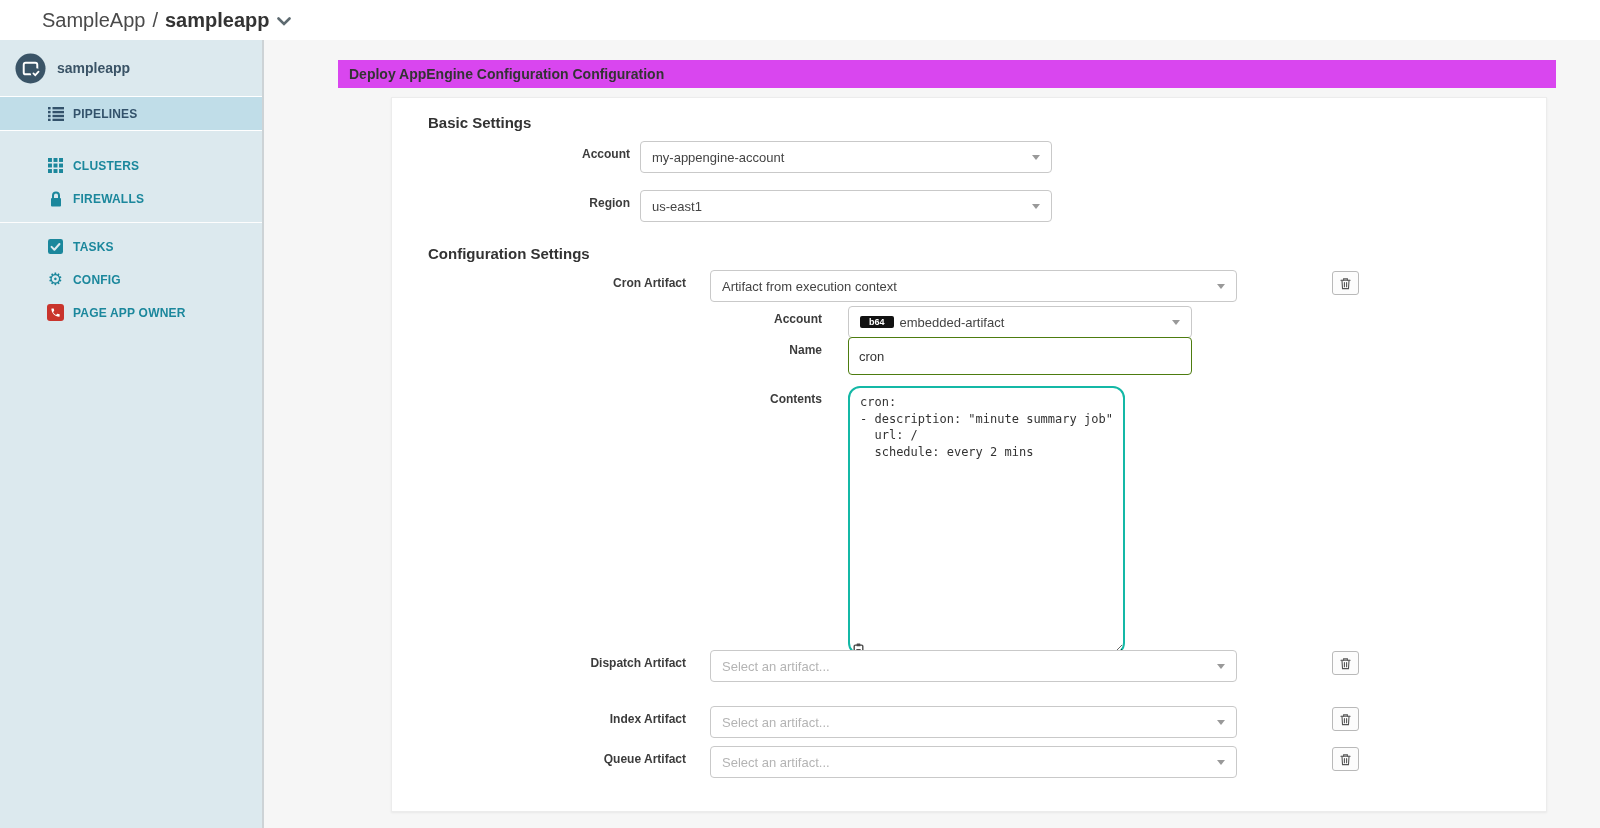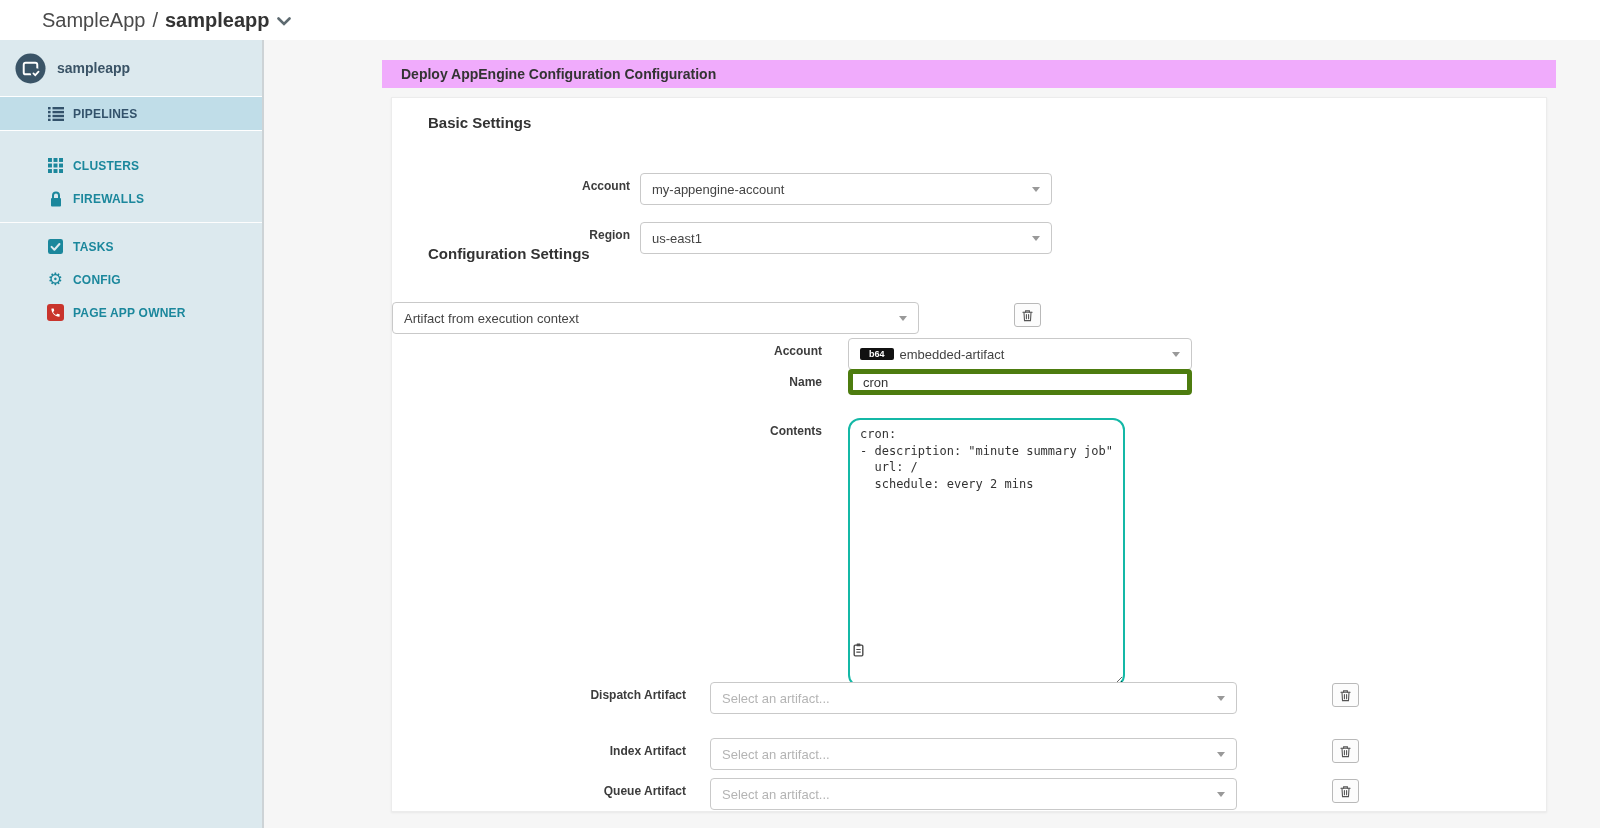--- a/index.html
+++ b/index.html
@@ -26,44 +26,44 @@
     font-size:12px; font-weight:bold; letter-spacing:.2px; color:#1b879c; cursor:pointer; }
   .nav-item .nicon { width:17px; height:17px; margin-right:9px; display:flex; align-items:center; justify-content:center; flex:none; }
   .nav-item.selected { background:#c0dde8; color:#33526b; border-bottom:1px solid #fff; height:34px; }
   .nav-gap { height:18px; }
   .side-divider { height:1px; background:#fdfdfd; margin:7px 0; }
   .gear-glyph { font-size:17px; line-height:17px; color:#1b879c; }
   .phone-chip { width:17px; height:17px; background:#c9342c; border-radius:3px; display:flex; align-items:center; justify-content:center; }
 
   
   .main { flex:1; background:#f6f6f6; padding-top:20px; }
-  .title-bar { margin-left:118px; margin-right:44px; height:28px; background:#f0abfc;
-    display:flex; align-items:center; padding-left:19px; }
+  .title-bar { margin-left:74px; margin-right:44px; height:28px; background:#d946ef;
+    display:flex; align-items:center; padding-left:11px; }
   .title-bar .title { font-size:14px; font-weight:bold; color:#333; }
   .card { margin-left:127px; margin-right:53px; margin-top:9px; height:715px; background:#fff;
     border:1px solid #ececec; box-shadow:0 1px 2px rgba(0,0,0,.06); position:relative; }
   .heading { position:absolute; left:36px; font-size:15px; font-weight:bold; color:#333; }
 
-  .row { position:absolute; left:0; display:flex; align-items:flex-start;margin-top:32px; }
+  .row { position:absolute; left:0; display:flex; align-items:flex-start; }
   .lbl { text-align:right; font-size:12px; font-weight:bold; color:#3c3c3c; line-height:26px; }
   .row-basic .lbl { width:248px; padding-right:10px; }
   .row-art .lbl { width:318px; padding-right:24px; }
   .row-nested .lbl { width:456px; padding-right:26px; }
 
   .select { height:32px; border:1px solid #c9c9c9; border-radius:4px; background:#fff;
     display:flex; align-items:center; padding:0 11px; font-size:13px; color:#444; cursor:pointer; }
   .select .value { flex:1; white-space:nowrap; overflow:hidden; }
   .select.placeholder .value { color:#b4b4b4; }
   .caret { width:0; height:0; border-left:4px solid transparent; border-right:4px solid transparent;
     border-top:5px solid #999; margin-left:8px; flex:none; }
   .row-basic .select { width:412px; }
   .row-art .select { width:527px; }
   .row-nested .select, .row-nested .text-input { width:344px; }
 
-  .text-input { height:26px; border:5px solid #4d7c0f; border-radius:4px; background:#fff;
+  .text-input { height:38px; border:1px solid #4d7c0f; border-radius:4px; background:#fff;
     padding:0 10px; font-size:13px; color:#333; font-family:inherit; }
   textarea.contents { width:277px; height:269px; border:2px solid #14b8a6; border-radius:12px;
     padding:6px 10px; font-family:"DejaVu Sans Mono","Liberation Mono",monospace;
     font-size:12px; line-height:16.5px; color:#333; resize:both; }
   .badge { background:#111; color:#fff; font-size:9px; font-weight:bold; padding:1px 9px;
     border-radius:2px; margin-right:6px; flex:none; }
 
   .trash-btn { width:27px; height:24px; border:1px solid #b9b9b9; border-radius:3px; background:#fcfcfc;
     display:flex; align-items:center; justify-content:center; margin-left:95px; margin-top:1px; cursor:pointer; }
   .copy-btn { position:absolute; left:460px; top:545px; width:13px; height:14px; cursor:pointer; }
@@ -196,20 +196,21 @@
         <div class="lbl">Region</div>
         <div class="select">
           <span class="value">us-east1</span>
           <span class="caret"></span>
         </div>
       </div>
 
       <div class="heading" style="top:147px">Configuration Settings</div>
 
       <div class="row row-art" style="top:172px">
+        <div class="lbl">Cron Artifact</div>
         <div class="select">
           <span class="value">Artifact from execution context</span>
           <span class="caret"></span>
         </div>
         <div class="trash-btn">
           <svg width="13" height="13" viewBox="0 0 24 24">
             <g stroke="#555" stroke-width="2" fill="none" stroke-linecap="round">
               <path d="M3.5 6h17"></path>
                 <path d="M8.5 6V3.5h7V6"></path>
                 <path d="M5.5 6l1 15.5h11l1-15.5"></path>

